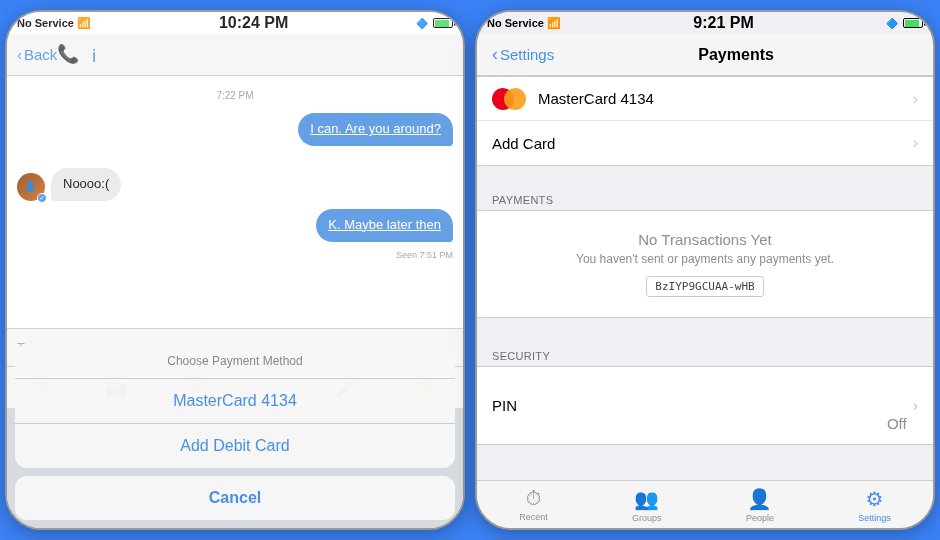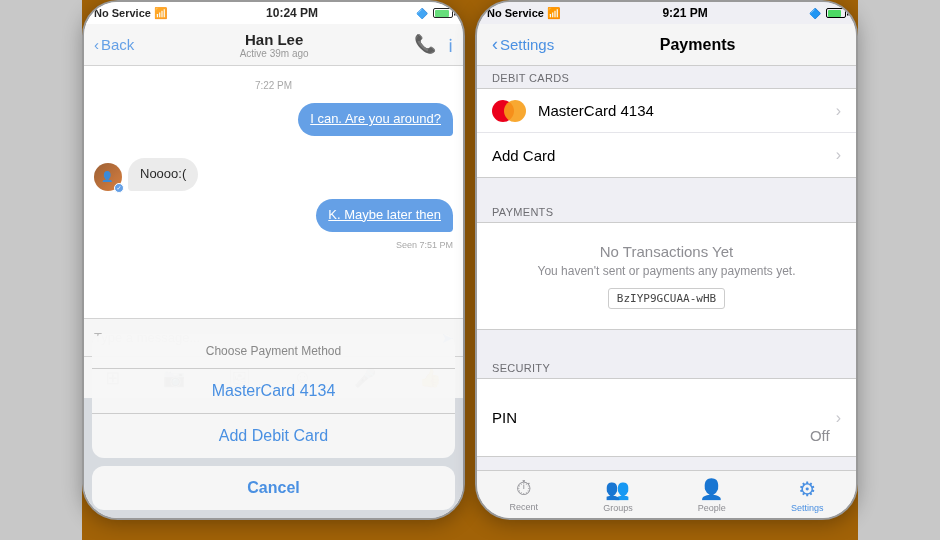--- a/index.html
+++ b/index.html
@@ -7,24 +7,24 @@
       width: 940px;
       height: 540px;
       background: #c8c8c8;
       display: flex;
       align-items: center;
       justify-content: center;
       font-family: -apple-system, 'Helvetica Neue', Arial, sans-serif;
     }
     .container {
       display: flex;
-      width: 776px;
+      width: 940px;
       height: 540px;
-      background: #a16207;
-      align-items: flex-start;
+      background: #3b82f6;
+      align-items: center;
       justify-content: center;
       gap: 10px;
     }
     
     .phone {
       width: 460px;
       height: 520px;
       background: #fff;
       border-radius: 36px;
       border: 2px solid #999;
@@ -40,21 +40,21 @@
       background: #fff;
       display: flex;
       align-items: center;
       justify-content: space-between;
       padding: 0 10px;
       font-size: 11px;
       font-weight: 600;
       flex-shrink: 0;
     }
     .status-left { display: flex; align-items: center; gap: 3px; }
-    .status-center { font-size: 12px; font-weight: 600; }
+    .status-center { font-size: 16px; font-weight: 600; }
     .status-right { display: flex; align-items: center; gap: 3px; }
     .battery-icon {
       width: 20px; height: 10px; border: 1.5px solid #000; border-radius: 2px;
       position: relative; display: inline-flex; align-items: center;
     }
     .battery-icon::after {
       content: ''; position: absolute; right: -4px; top: 50%; transform: translateY(-50%);
       width: 2px; height: 5px; background: #000; border-radius: 0 1px 1px 0;
     }
     .battery-fill { width: 75%; height: 7px; background: #4cd964; border-radius: 1px; margin: 0 1px; }
@@ -321,24 +321,20 @@
           <span class="battery-fill"></span>
         </span>
       </span>
     </div>
 
     <div class="nav-bar">
       <span class="nav-back">
         <span>‹</span>
         <span>Back</span>
       </span>
-      <div class="nav-title">
-        <div class="nav-title-text">Han Lee</div>
-        <div class="nav-subtitle">Active 39m ago</div>
-      </div>
       <div class="nav-actions">
         <span class="nav-icon">📞</span>
         <span class="nav-icon">ℹ</span>
       </div>
     </div>
 
     <div class="action-sheet-overlay"></div>
 
     <div class="chat-area">
       <div class="time-label">7:22 PM</div>
@@ -405,21 +401,20 @@
 
     <div class="payments-nav">
       <span class="payments-nav-back">
         <span style="color:#4a90e2; font-size:18px;">‹</span>
         <span style="color:#4a90e2; font-size:15px;">Settings</span>
       </span>
       <div class="payments-nav-title">Payments</div>
     </div>
 
     <div class="payments-content">
-      <div class="section-header">DEBIT CARDS</div>
 
       <div class="list-section">
         <div class="list-row">
           <div class="mc-logo">
             <div class="mc-circle-left"></div>
             <div class="mc-circle-right"></div>
           </div>
           <span class="list-row-label">MasterCard 4134</span>
           <span class="list-row-chevron">›</span>
         </div>

